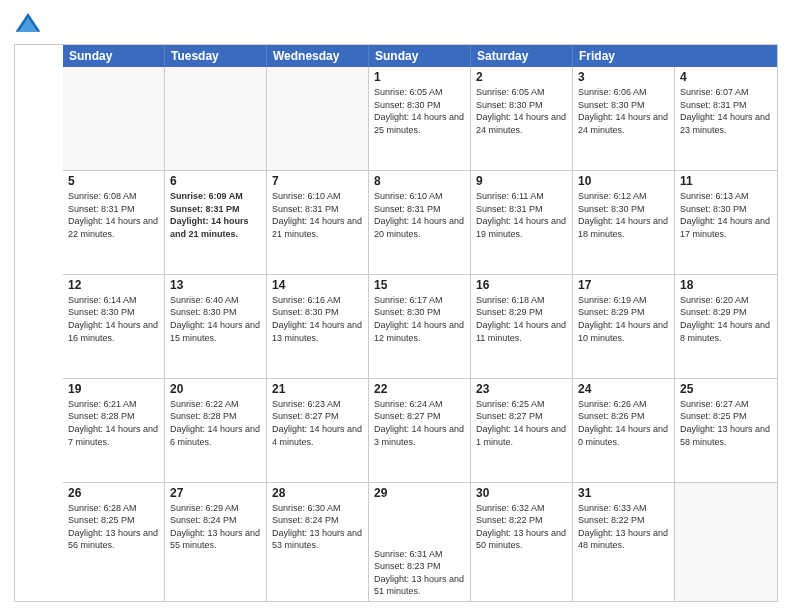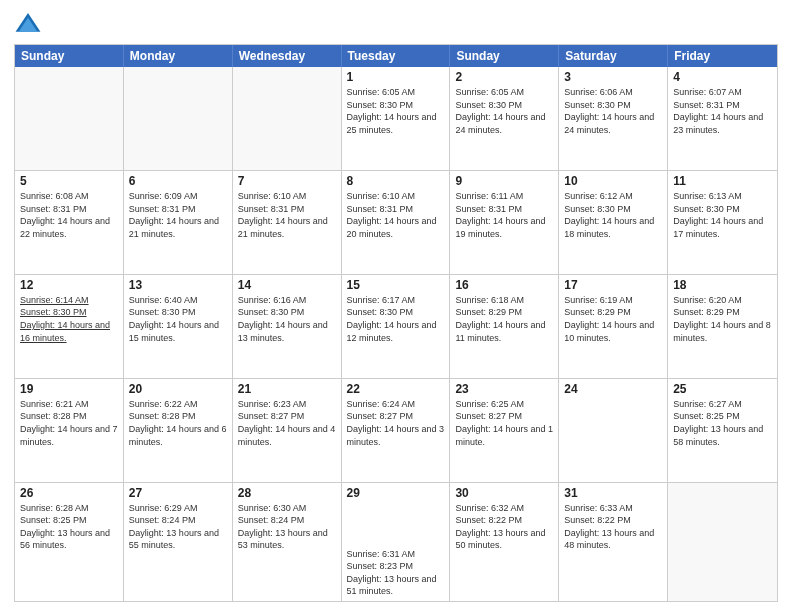--- a/index.html
+++ b/index.html
@@ -50,20 +50,21 @@
     }
     .location {
       font-size: 13px;
       color: #444;
     }
     .calendar {
       flex: 1;
       display: flex;
       flex-direction: column;
       border: 1px solid #ccc;
+      padding-left: 48px;
     }
     .cal-header {
       display: grid;
       grid-template-columns: repeat(7, 1fr);
       background: #3a6bbf;
     }
     .cal-header-cell {
       color: #fff;
       font-size: 12px;
       font-weight: bold;
@@ -124,23 +125,22 @@
     </div>
     <div class="title-block">
       <div class="month-title"></div>
       <div class="location"></div>
     </div>
   </div>
 
   <div class="calendar">
     <div class="cal-header" id="cal-header">
         <div class="cal-header-cell">Sunday</div>
-        <div class="cal-header-cell">Monday</div>
+        <div class="cal-header-cell">Tuesday</div>
         <div class="cal-header-cell">Wednesday</div>
-        <div class="cal-header-cell">Tuesday</div>
         <div class="cal-header-cell">Sunday</div>
         <div class="cal-header-cell">Saturday</div>
         <div class="cal-header-cell">Friday</div>
       </div>
     <div class="cal-body" id="cal-body">
         <div class="cal-row">
           <div class="cal-cell empty"></div>
           <div class="cal-cell empty"></div>
           <div class="cal-cell empty"></div>
           <div class="cal-cell">
@@ -170,21 +170,21 @@
         </div>
         <div class="cal-row">
           <div class="cal-cell">
             <div class="day-num">5</div>
             <div class="cell-detail" style="white-space: pre-line;">Sunrise: 6:08 AM
 Sunset: 8:31 PM
 Daylight: 14 hours and 22 minutes.</div>
           </div>
           <div class="cal-cell">
             <div class="day-num">6</div>
-            <div class="cell-detail" style="white-space: pre-line;">Sunrise: 6:09 AM
+            <div class="cell-detail" style="white-space: pre-line; font-weight: bold;">Sunrise: 6:09 AM
 Sunset: 8:31 PM
 Daylight: 14 hours and 21 minutes.</div>
           </div>
           <div class="cal-cell">
             <div class="day-num">7</div>
             <div class="cell-detail" style="white-space: pre-line;">Sunrise: 6:10 AM
 Sunset: 8:31 PM
 Daylight: 14 hours and 21 minutes.</div>
           </div>
           <div class="cal-cell">
@@ -208,21 +208,21 @@
           <div class="cal-cell">
             <div class="day-num">11</div>
             <div class="cell-detail" style="white-space: pre-line;">Sunrise: 6:13 AM
 Sunset: 8:30 PM
 Daylight: 14 hours and 17 minutes.</div>
           </div>
         </div>
         <div class="cal-row">
           <div class="cal-cell">
             <div class="day-num">12</div>
-            <div class="cell-detail" style="white-space: pre-line; text-decoration: underline;">Sunrise: 6:14 AM
+            <div class="cell-detail" style="white-space: pre-line;">Sunrise: 6:14 AM
 Sunset: 8:30 PM
 Daylight: 14 hours and 16 minutes.</div>
           </div>
           <div class="cal-cell">
             <div class="day-num">13</div>
             <div class="cell-detail" style="white-space: pre-line;">Sunrise: 6:40 AM
 Sunset: 8:30 PM
 Daylight: 14 hours and 15 minutes.</div>
           </div>
           <div class="cal-cell">
@@ -282,20 +282,23 @@
 Daylight: 14 hours and 3 minutes.</div>
           </div>
           <div class="cal-cell">
             <div class="day-num">23</div>
             <div class="cell-detail" style="white-space: pre-line;">Sunrise: 6:25 AM
 Sunset: 8:27 PM
 Daylight: 14 hours and 1 minute.</div>
           </div>
           <div class="cal-cell">
             <div class="day-num">24</div>
+            <div class="cell-detail" style="white-space: pre-line;">Sunrise: 6:26 AM
+Sunset: 8:26 PM
+Daylight: 14 hours and 0 minutes.</div>
           </div>
           <div class="cal-cell">
             <div class="day-num">25</div>
             <div class="cell-detail" style="white-space: pre-line;">Sunrise: 6:27 AM
 Sunset: 8:25 PM
 Daylight: 13 hours and 58 minutes.</div>
           </div>
         </div>
         <div class="cal-row">
           <div class="cal-cell">

